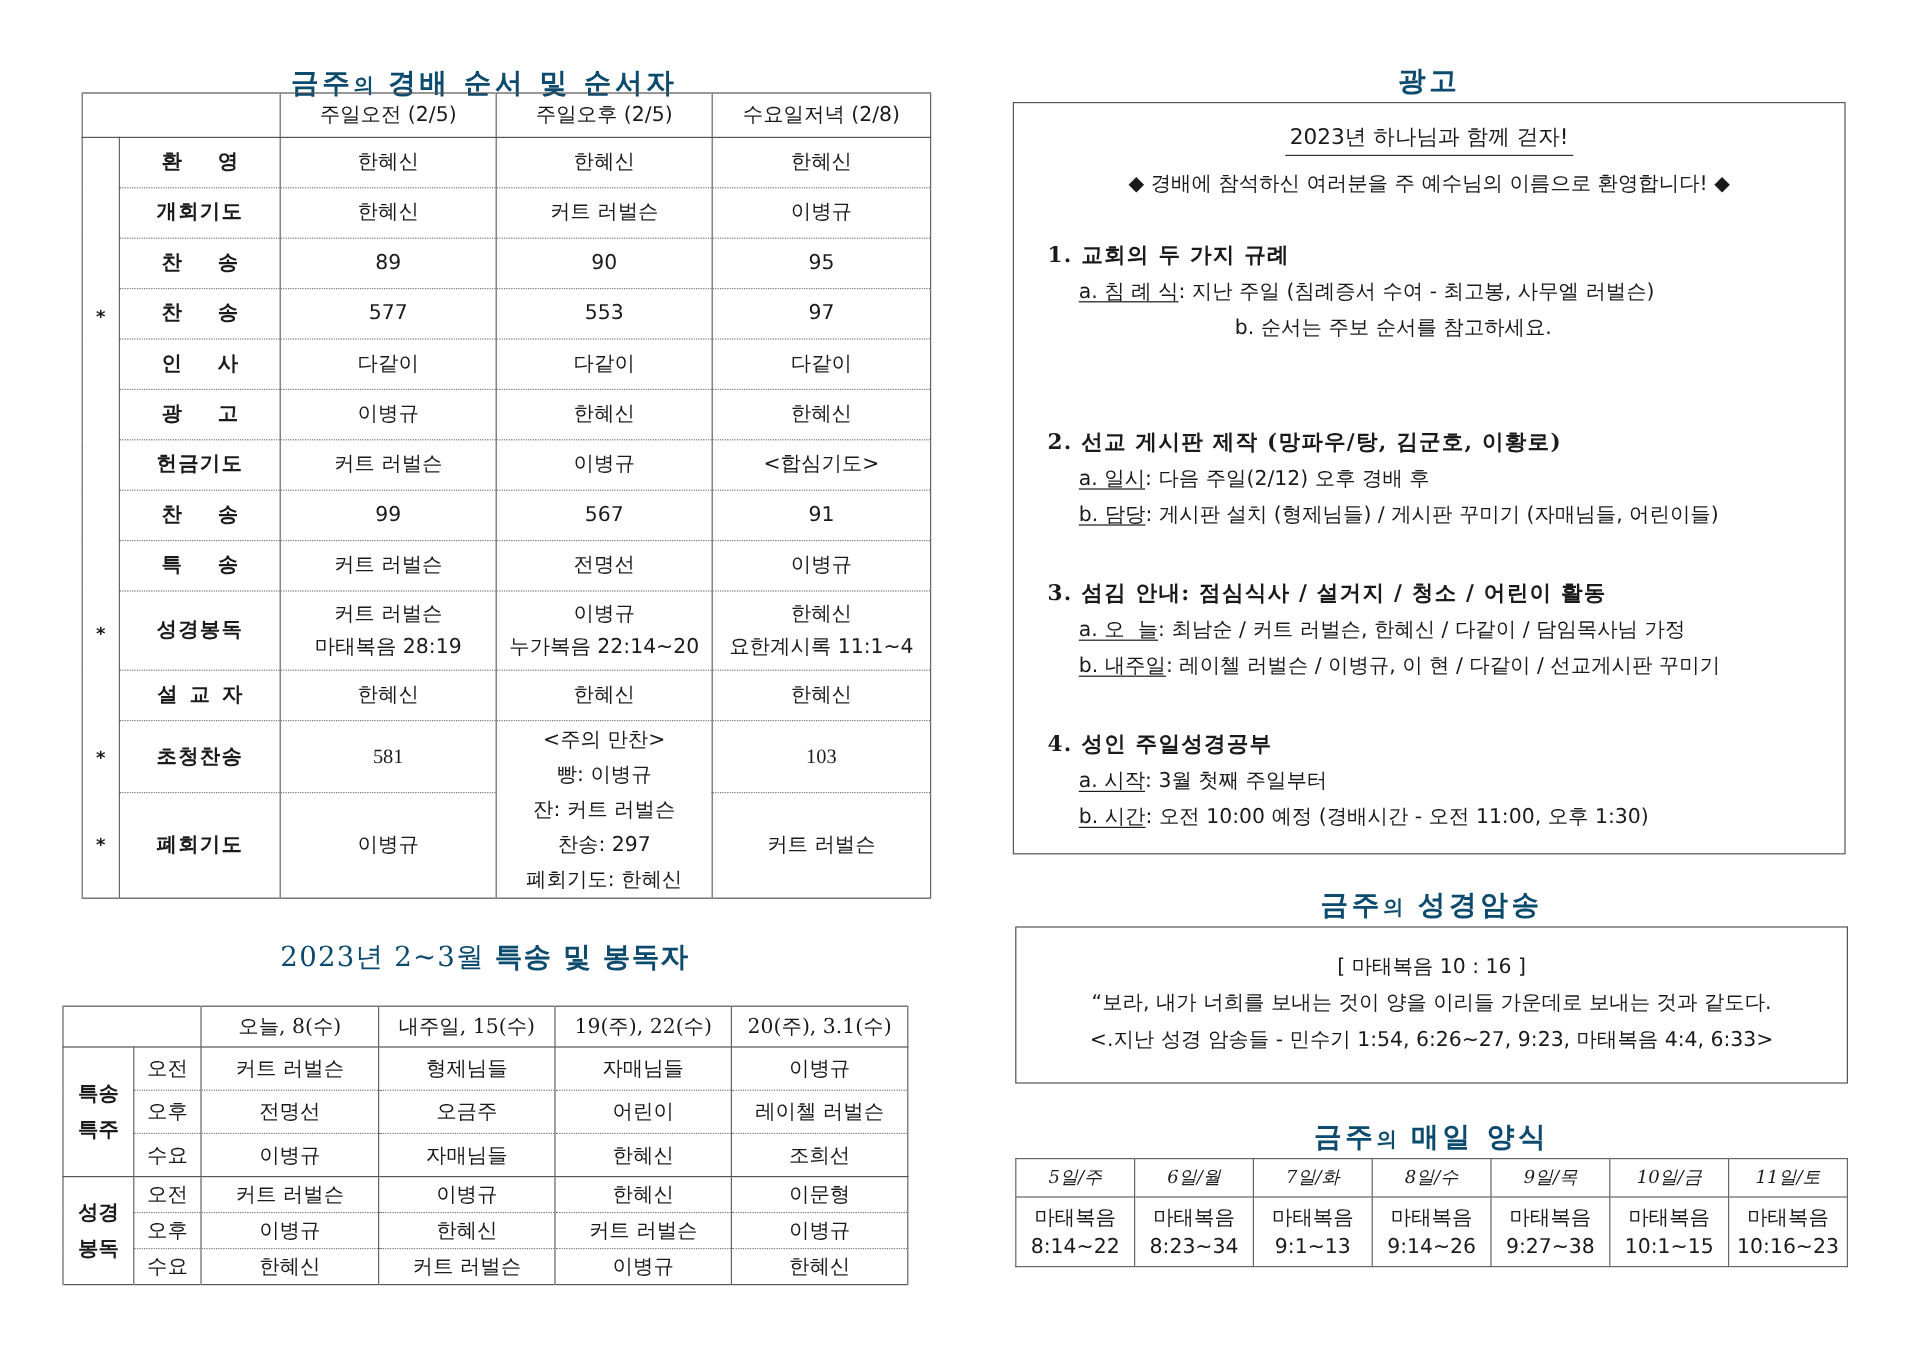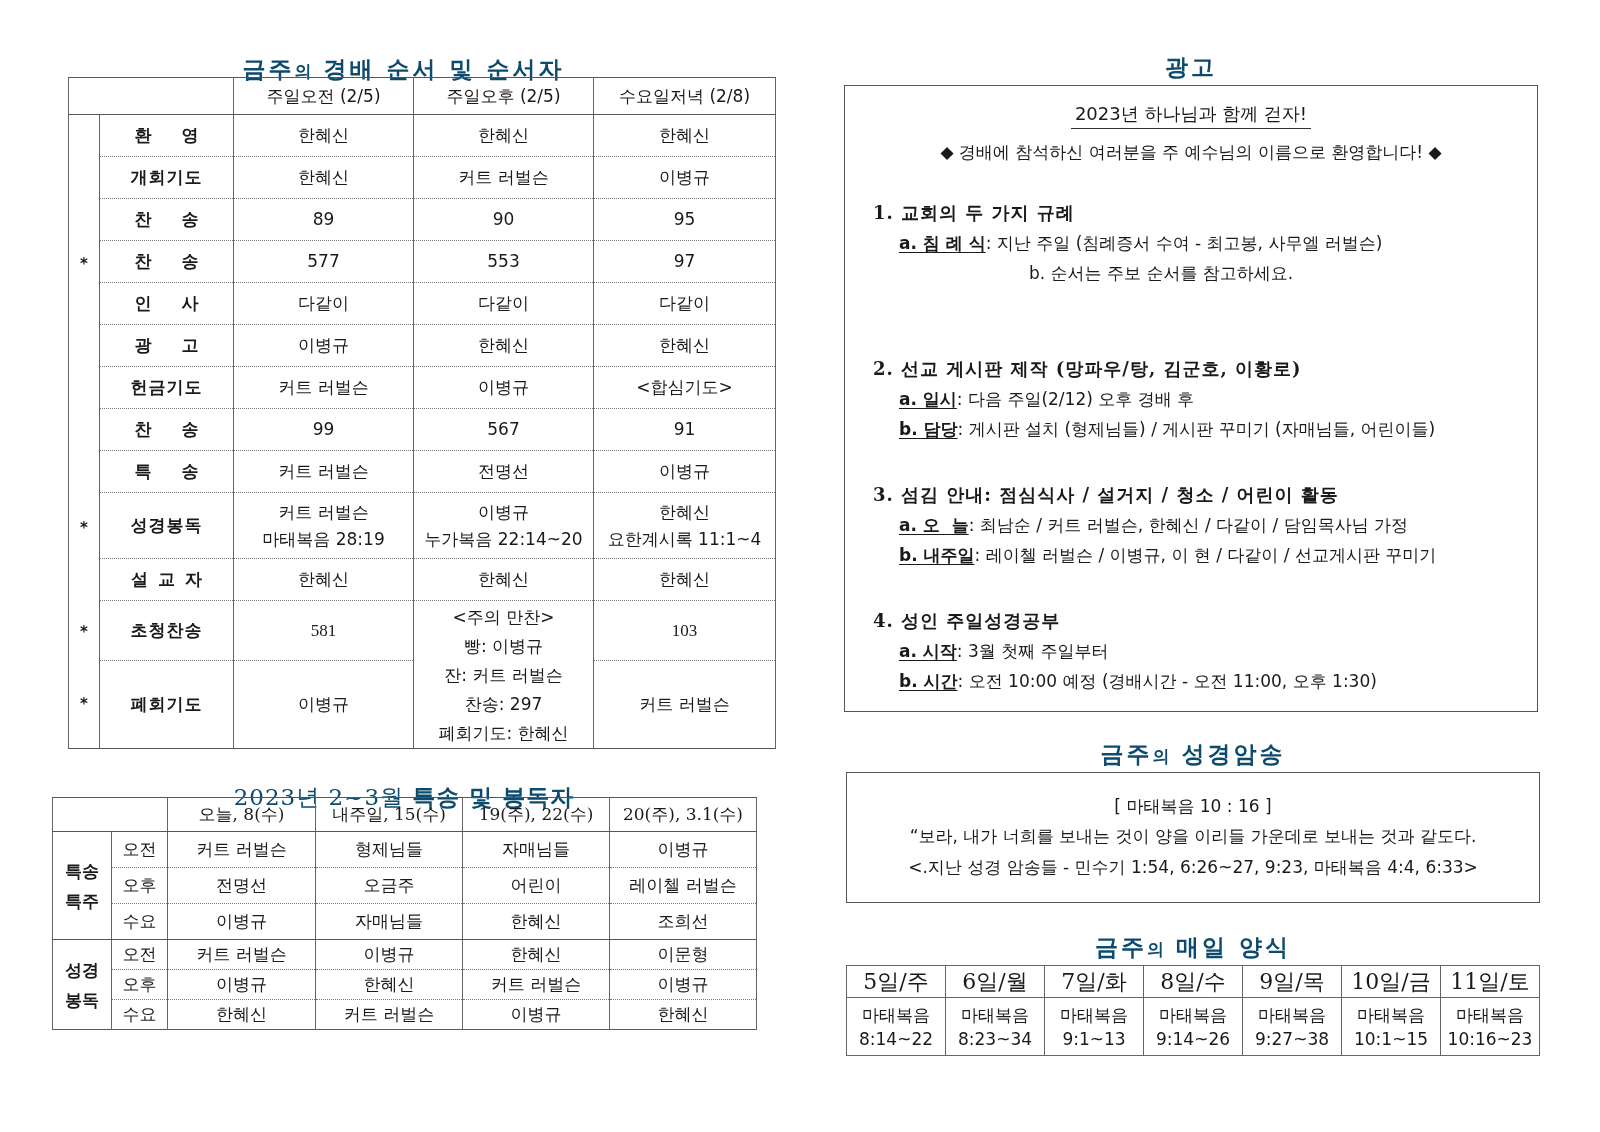--- a/index.html
+++ b/index.html
@@ -29,21 +29,21 @@
     .order-table .label { width: 134px; font-weight: bold; letter-spacing: 1px; }
     .order-table .sp { letter-spacing: 30px; padding-left: 30px; }
     .order-table .sp2 { letter-spacing: 10px; padding-left: 10px; }
     .order-table tr.r1 td { height: 42px; }
     .order-table tr.r2 td { height: 66px; }
     .order-table .tall { height: 58px; font-family: Liberation Serif, serif; }
     .order-table .last td { border-bottom: none; }
 
     
     .songs-table {
-      position: absolute; left: 52px; top: 797px; width: 704px;
+      position: absolute; left: 52px; top: 838px; width: 704px;
       border: 1.5px solid #555;
     }
     .songs-table td, .songs-table th {
       font-size: 17px; text-align: center; vertical-align: middle; font-weight: normal;
       border-left: 1.5px solid #666; border-right: 1.5px solid #666;
       border-bottom: 1px dotted #777; height: 36px; padding: 0;
     }
     .songs-table thead th { border-bottom: 1.5px solid #555; height: 34px; font-family: "DejaVu Serif", "Liberation Serif", serif; }
     .songs-table .group { width: 59px; font-weight: bold; line-height: 30px; border-bottom: 1.5px solid #555; }
     .songs-table .slot { width: 56px; font-weight: normal; }
@@ -60,39 +60,39 @@
       position: absolute; left: 0; right: 0; top: 16px; text-align: center; font-size: 18px;
     }
     .notice-headline span { border-bottom: 1.5px solid #333; padding: 0 4px 4px; }
     .notice-welcome { position: absolute; left: 0; right: 0; top: 55px; text-align: center; font-size: 17px; }
     .notice-item { position: absolute; left: 28px; font-size: 17px; }
     .notice-item .heading {
       font-family: "DejaVu Serif", "Liberation Serif", serif; font-weight: bold; font-size: 18px;
       letter-spacing: 1px; line-height: 30px;
     }
     .notice-item .sub { padding-left: 26px; line-height: 30px; }
-    .notice-item .sub u { text-underline-offset: 3px; font-weight: bold; }
+    .notice-item .sub u { text-underline-offset: 3px; }
     .notice-item .indent { padding-left: 156px; line-height: 30px; }
 
     
     .verse-box {
       position: absolute; left: 846px; top: 772px; width: 694px; height: 131px;
       border: 1.5px solid #555; text-align: center; font-size: 17px;
     }
     .verse-box .ref { margin-top: 18px; line-height: 30px; }
     .verse-box .line { line-height: 31px; }
 
     
     .daily-table {
       position: absolute; left: 846px; top: 965px; width: 694px; border: 1.5px solid #555;
     }
     .daily-table th, .daily-table td {
       border: 1.5px solid #666; text-align: center; vertical-align: middle; font-weight: normal;
     }
-    .daily-table th { height: 32px; font-size: 22px; font-family: "DejaVu Serif", "Liberation Serif", serif; }
+    .daily-table th { height: 32px; font-size: 15px; font-family: "DejaVu Serif", "Liberation Serif", serif; font-style: italic; }
     .daily-table td { height: 58px; font-size: 17px; line-height: 24px; }
   </style>
 </head>
 <body>
 
 <div class="section-title" style="left:50px; width:707px; top:54px;">
   <span>금주</span><span class="small">의</span><span> 경배 순서 및 순서자</span>
 </div>
 
 <table class="order-table">

